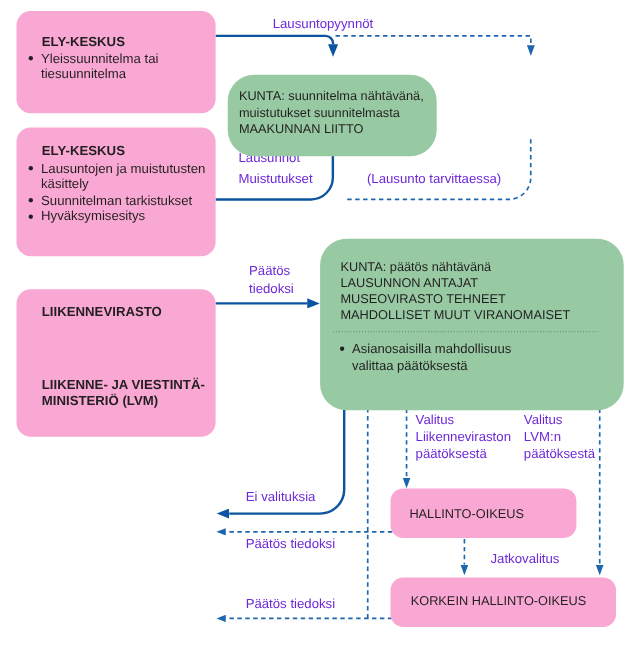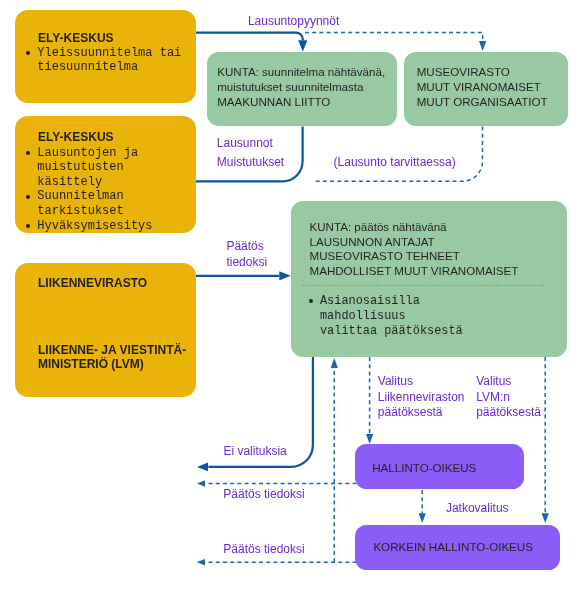--- a/index.html
+++ b/index.html
@@ -3,27 +3,27 @@
 <meta charset="utf-8">
 <title>Kaavio</title>
 <style>
   html,body{margin:0;padding:0;background:#ffffff;}
   body{width:580px;height:597px;overflow:hidden;
        font-family:"Liberation Sans",sans-serif;
        color:#231f20;-webkit-font-smoothing:antialiased;}
   #stage{position:relative;width:580px;height:597px;}
   svg.lines{position:absolute;left:0;top:0;width:580px;height:597px;overflow:visible;}
   .box{position:absolute;box-sizing:border-box;}
-  .blue{background:#eab308;border-radius:13px;}
-  .green{background:#97c9a3;border-radius:12px;}
-  .gray{background:#8b5cf6;border-radius:13px;}
+  .blue{background:#f9a8d4;border-radius:13px;}
+  .green{background:#97c9a3;border-radius:24px;margin-top:16px;}
+  .gray{background:#f9a8d4;border-radius:13px;}
   .b{font-weight:bold;}
   .lbl{position:absolute;font-size:12px;line-height:14.4px;color:#6d28d9;white-space:nowrap;}
   ul.bl{margin:0;padding:0;list-style:none;}
-  ul.bl li{position:relative;padding-left:11.1px;white-space:pre-line;font-family:Liberation Mono, monospace;}
+  ul.bl li{position:relative;padding-left:11.1px;white-space:pre-line;}
   ul.bl li::before{content:"";position:absolute;left:0px;top:5.3px;width:3.9px;height:3.9px;border-radius:50%;background:#231f20;}
   .ctr{position:absolute;font-size:11.6px;line-height:14px;white-space:nowrap;}
 
   
   #b-ely1 {left:15px;  top:10px;  width:181px; height:93px;}
   #b-ely2 {left:15px;  top:116px; width:181px; height:117px;}
   #b-liv  {left:15px;  top:263px; width:181px; height:134px;}
   #b-lainv{left:15px;  top:454px; width:181px; height:121px;}
   #b-kunta1{left:206.7px;top:51.7px; width:190.4px; height:74.7px;}
   #b-museo {left:403.9px;top:51.7px; width:163.9px; height:74.5px;}
@@ -160,27 +160,20 @@
 
 
   <div class="box green" id="b-kunta1">
     <div class="g-lines">
       <div>KUNTA: suunnitelma nähtävänä,</div>
       <div>muistutukset suunnitelmasta</div>
       <div>MAAKUNNAN LIITTO</div>
     </div>
   </div>
 
-  <div class="box green" id="b-museo">
-    <div class="g-lines">
-      <div>MUSEOVIRASTO</div>
-      <div>MUUT VIRANOMAISET</div>
-      <div>MUUT ORGANISAATIOT</div>
-    </div>
-  </div>
 
   <div class="box green" id="b-kunta2">
     <div class="g-lines">
       <div>KUNTA: päätös nähtävänä</div>
       <div>LAUSUNNON ANTAJAT</div>
       <div>MUSEOVIRASTO TEHNEET</div>
       <div>MAHDOLLISET MUUT VIRANOMAISET</div>
     </div>
     <div class="g-sep"></div>
     <ul class="bl g-bl">

